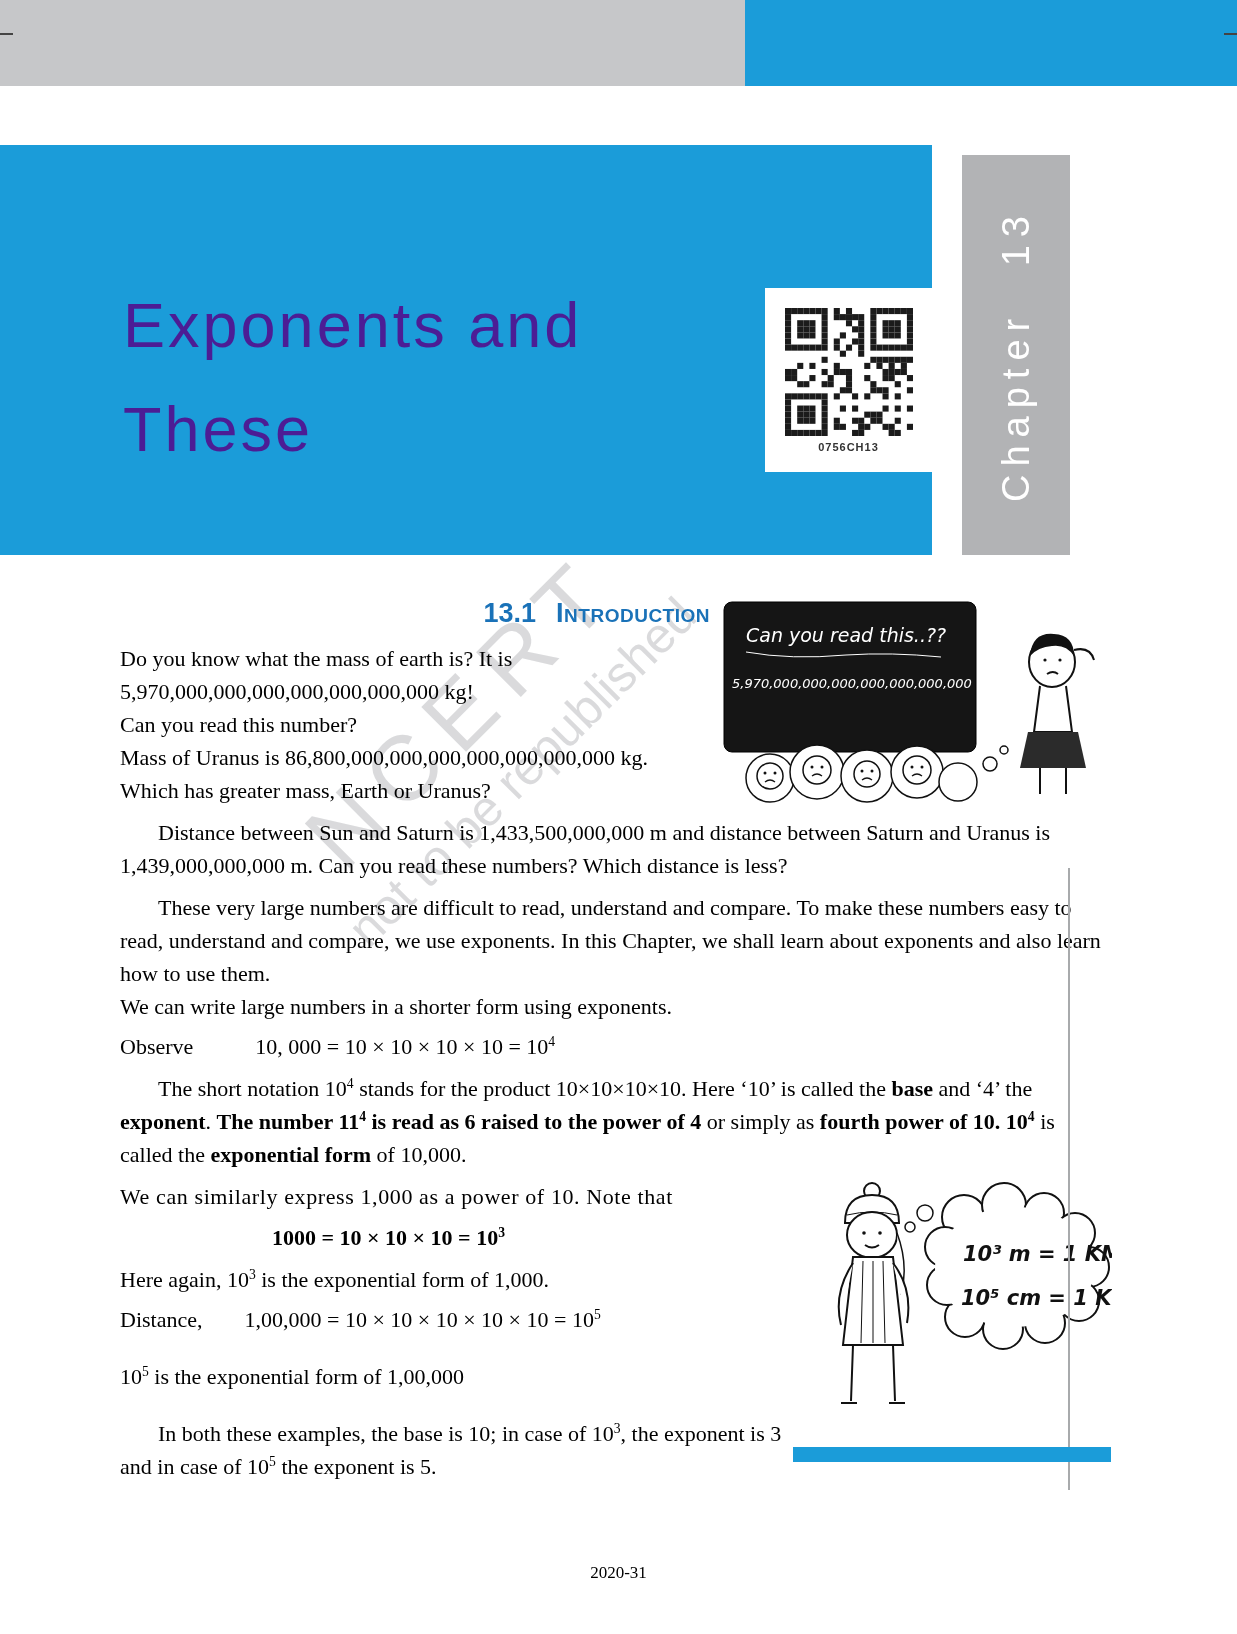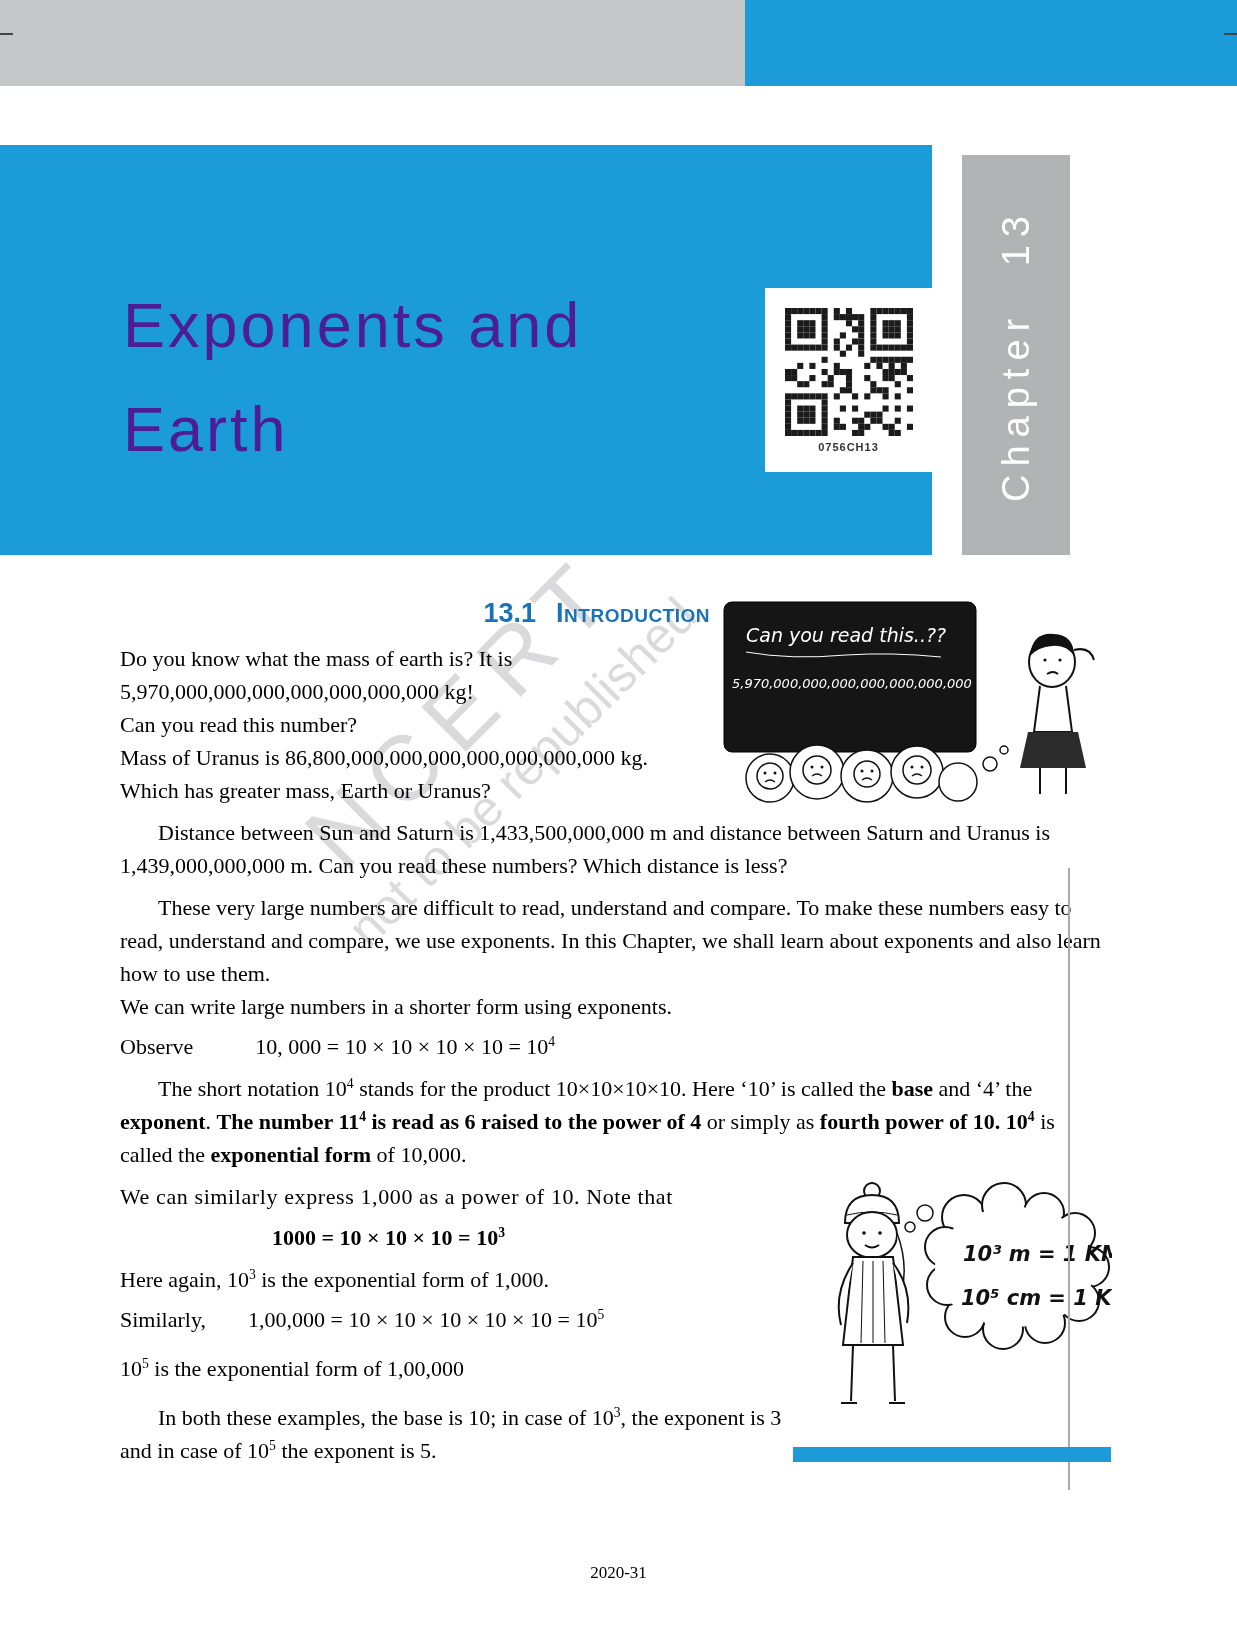--- a/index.html
+++ b/index.html
@@ -42,21 +42,21 @@
     color:var(--heading-blue,#1a72b8); margin:0 0 13px 0;text-align:right; }
   .sec-head .num { margin-right:20px; }
   .sec-head .sec-title { font-variant:small-caps; letter-spacing:.5px; }
   #sec2-head { margin-top:26px; }
   .ind { text-indent:38px; margin-top:9px; }
   .eq-line { margin-top:7px; }
   .eq-gap { margin-left:62px; }
   .eq-gap2 { margin-left:42px; }
   .eq-indent { margin-left:152px; margin-top:8px; margin-bottom:8px;font-weight:bold; }
   .mt9 { margin-top:9px; }
-  .mt12 { margin-top:16px; }
+  .mt12 { margin-top:24px; }
   .tracked { letter-spacing:.6px; }
   sup { font-size:.62em; line-height:0; }
 
   .illo1 { float:right; width:390px; height:205px; margin:2px 0 10px 12px; }
   .illo2 { float:right; width:295px; height:248px; margin:4px 0 8px 14px; }
   .illo1 svg, .illo2 svg { width:100%; height:100%; }
 
   
   .v-rule { position:absolute; left:1068px; top:868px; width:2px; height:622px; background:#a8aaac; z-index:2; }
   .blue-bar { position:absolute; left:793px; top:1447px; width:318px; height:15px; background:var(--header-blue,#1b9cd9); z-index:3; }
@@ -68,21 +68,21 @@
 <div class="page">
 
   <div class="strip-gray"></div>
   <div class="strip-blue"></div>
   <div class="crop-l"></div>
   <div class="crop-r"></div>
 
   <div class="header-band">
     <div class="chapter-title">
       <div>Exponents and</div>
-      <div>Earth</div>
+      <div>These</div>
     </div>
     <div class="qr-box">
       <svg id="qr-svg" viewBox="0 0 126 126">
           <g fill="#1b1b1b">
             <rect x="0" y="0" width="6" height="6"></rect>
             <rect x="6" y="0" width="6" height="6"></rect>
             <rect x="12" y="0" width="6" height="6"></rect>
             <rect x="18" y="0" width="6" height="6"></rect>
             <rect x="24" y="0" width="6" height="6"></rect>
             <rect x="30" y="0" width="6" height="6"></rect>
@@ -398,21 +398,21 @@
           <ellipse cx="198" cy="92" rx="80" ry="60" fill="#fff" stroke="none"></ellipse>
         </g>
         <text x="146" y="86" font-size="21" font-family="DejaVu Sans, sans-serif" font-style="italic" font-weight="bold" fill="#111">10³ m = 1 KM</text>
         <text x="144" y="130" font-size="21" font-family="DejaVu Sans, sans-serif" font-style="italic" font-weight="bold" fill="#111">10⁵ cm = 1 KM</text>
       </svg>
     </div>
 
     <p class="mt9 tracked">We can similarly express 1,000 as a power of 10. Note that</p>
     <p class="eq-indent">1000 = 10 × 10 × 10 = 10<sup>3</sup></p>
     <p class="mt9">Here again, 10<sup>3</sup> is the exponential form of 1,000.</p>
-    <p class="eq-line"><span>Similarly,</span><span class="eq-gap2">1,00,000 = 10 × 10 × 10 × 10 × 10 = 10<sup>5</sup></span></p>
+    <p class="eq-line"><span>Distance,</span><span class="eq-gap2">1,00,000 = 10 × 10 × 10 × 10 × 10 = 10<sup>5</sup></span></p>
     <p class="mt12">10<sup>5</sup> is the exponential form of 1,00,000</p>
     <p class="ind mt12">In both these examples, the base is 10; in case of 10<sup>3</sup>, the exponent is 3 and in case of 10<sup>5</sup> the exponent is 5.</p>
 
   </div>
 
   <div class="v-rule"></div>
   <div class="blue-bar"></div>
   <div class="footer">2020-31</div>
 
 </div>

